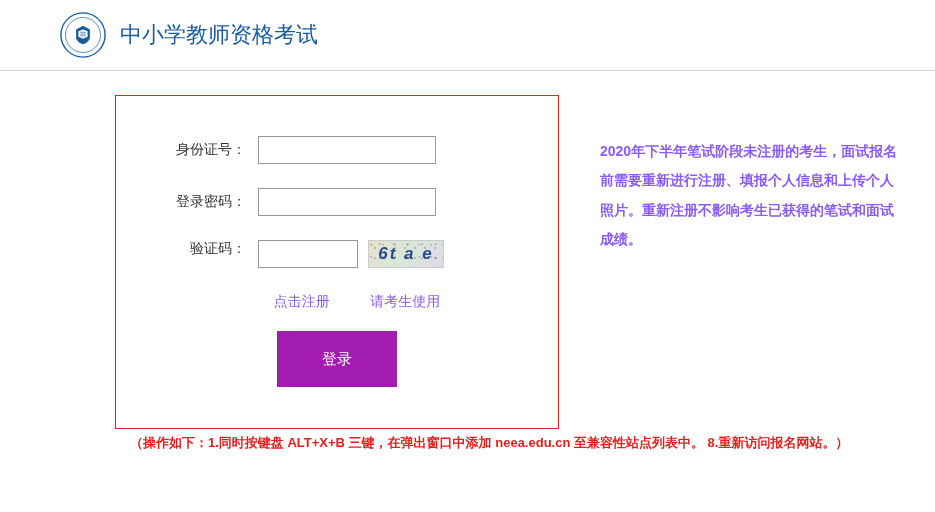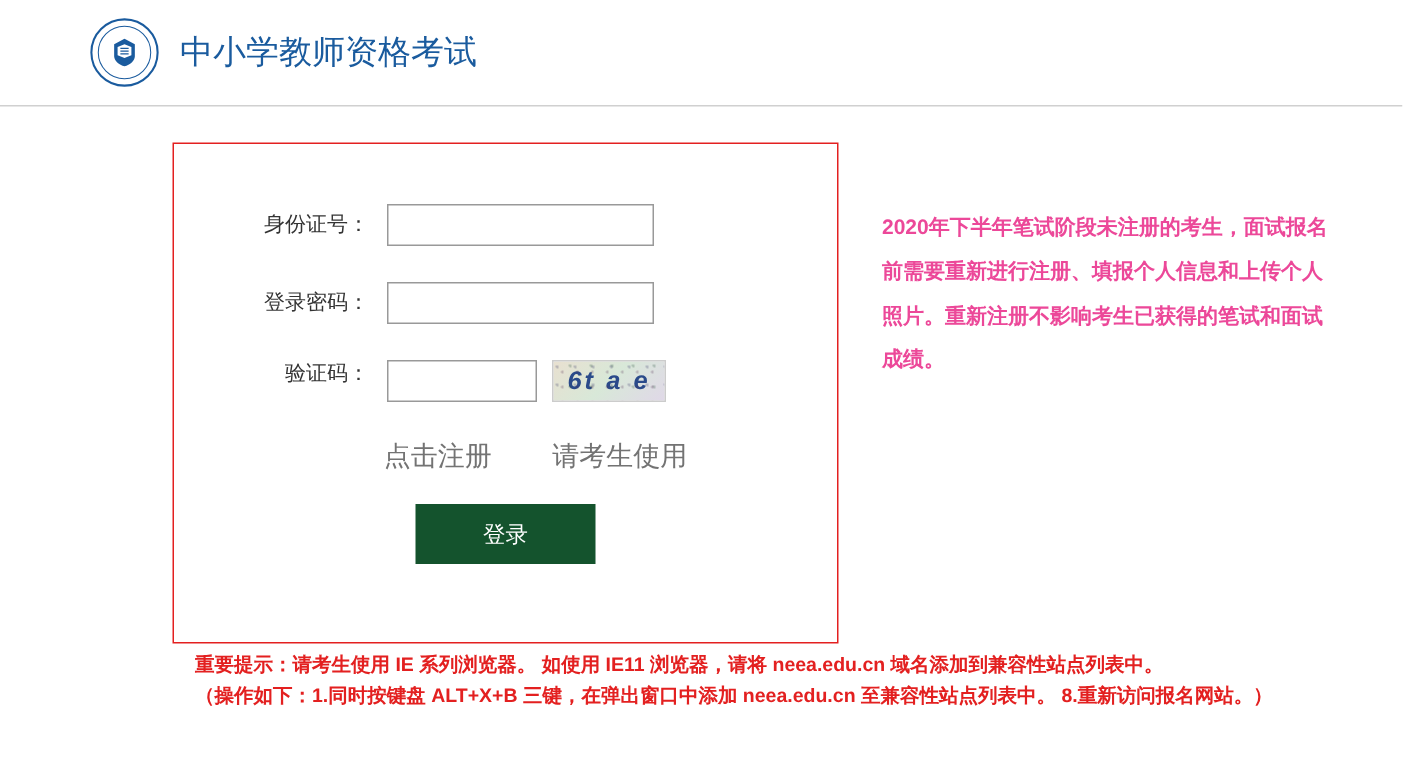--- a/index.html
+++ b/index.html
@@ -105,43 +105,43 @@
         radial-gradient(circle at 60% 70%, rgba(80,40,80,.25) 1px, transparent 1px),
         radial-gradient(circle at 80% 20%, rgba(40,80,60,.25) 1px, transparent 1px);
       background-size: 12px 12px, 10px 10px, 14px 14px;
     }
     .links-row {
       text-align: center;
       margin-bottom: 20px;
       padding-left: 40px;
     }
     .link {
-      color: #737373;
-      font-size: 18px;
+      color: #8b5cf6;
+      font-size: 14px;
       text-decoration: none;
       margin: 0 18px;
       cursor: pointer;
     }
     .login-btn {
       display: block;
       width: 120px;
-      height: 40px;
-      background: #14532d;
+      height: 56px;
+      background: #a21caf;
       color: #fff;
       border: none;
       font-size: 15px;
       cursor: pointer;
       margin: 0 auto;
     }
     .side-notice {
       position: absolute;
-      left: 588px;
+      left: 600px;
       top: 66px;
       width: 300px;
-      color: #ec4899;
+      color: #8b5cf6;
       font-size: 14px;
       line-height: 2.1;
       font-weight: bold;
     }
     .bottom-notice {
       padding: 4px 0 0 130px;
       color: #e32020;
       font-size: 13px;
       line-height: 1.6;
       font-weight: bold;
@@ -191,15 +191,14 @@
       <a class="link">请考生使用</a>
     </div>
 
     <button class="login-btn">登录</button>
   </div>
 
   <div class="side-notice">2020年下半年笔试阶段未注册的考生，面试报名前需要重新进行注册、填报个人信息和上传个人照片。重新注册不影响考生已获得的笔试和面试成绩。</div>
 </div>
 
 <div class="bottom-notice">
-  <div>重要提示：请考生使用 IE 系列浏览器。 如使用 IE11 浏览器，请将 neea.edu.cn 域名添加到兼容性站点列表中。</div>
   <div>（操作如下：1.同时按键盘 ALT+X+B 三键，在弹出窗口中添加 neea.edu.cn 至兼容性站点列表中。 8.重新访问报名网站。）</div>
 </div>
 
 </body></html>

